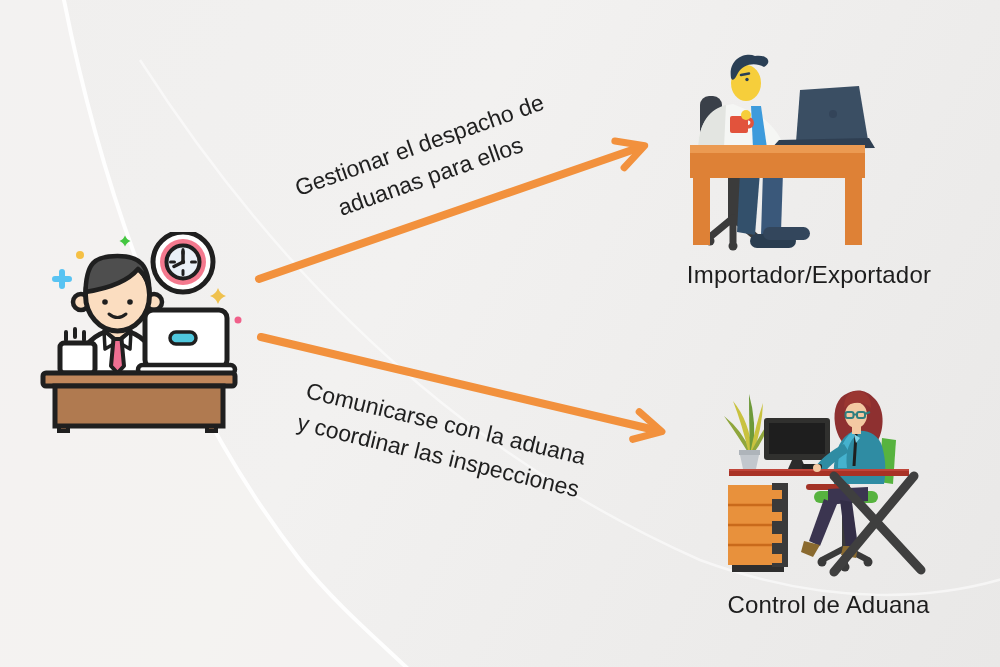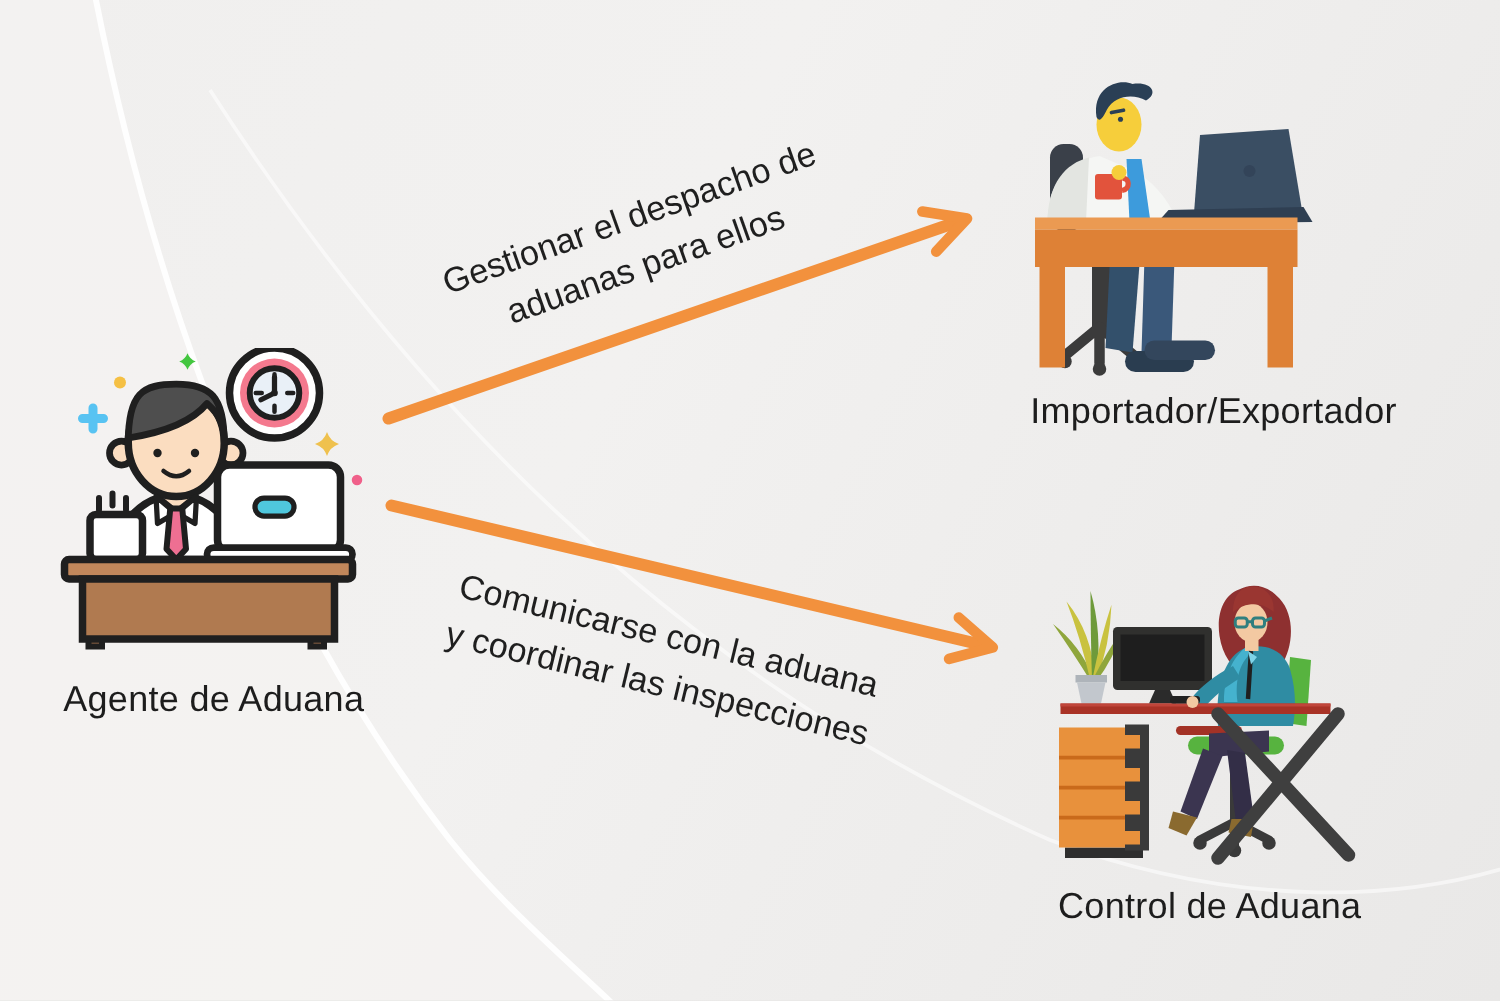--- a/index.html
+++ b/index.html
@@ -12,21 +12,21 @@
   .arrow-layer{position:absolute;inset:0;}
   .node{position:absolute;margin:0;display:flex;flex-direction:column;align-items:center;}
   .node svg{display:block;}
   .node figcaption{
     font-size:24px;color:#1d1d1d;white-space:nowrap;letter-spacing:.2px;text-align:center;
   }
   .node-agent{left:35px;top:232px;width:215px;}
   .node-agent figcaption{margin-top:16px;}
   .node-importer{left:683px;top:52px;width:195px;}
   .node-importer figcaption{margin-top:4px;transform:translateX(10px);margin-left:37px;}
-  .node-customs{left:694px;top:388px;width:225px;}
+  .node-customs{left:716px;top:388px;width:225px;}
   .node-customs figcaption{margin-top:13px;}
   .arrow-label{
     position:absolute;text-align:center;font-size:23px;line-height:33px;
     color:#1f1f1f;white-space:nowrap;
   }
   .arrow-label span{display:block;}
   .arrow-label-top{left:255px;top:128px;width:340px;transform:rotate(-19.5deg);}
   .arrow-label-bottom{left:262px;top:407px;width:360px;transform:rotate(13.5deg);}
 </style>
 </head>
@@ -104,21 +104,20 @@
         <rect x="25" y="111" width="35" height="30" rx="4" fill="#ffffff" stroke="#1f1f1f" stroke-width="5"></rect>
       </g>
 
       <g>
         <rect x="24" y="190" width="9" height="9" fill="#a9754e" stroke="#1f1f1f" stroke-width="4"></rect>
         <rect x="172" y="190" width="9" height="9" fill="#a9754e" stroke="#1f1f1f" stroke-width="4"></rect>
         <rect x="8" y="141" width="192" height="13" rx="3" fill="#c1875b" stroke="#1f1f1f" stroke-width="5"></rect>
         <rect x="20" y="154" width="168" height="40" fill="#b07a50" stroke="#1f1f1f" stroke-width="5"></rect>
       </g>
     </svg>
-    <figcaption>Agente de Aduana</figcaption>
   </figure>
 
   <figure class="node node-importer">
     <svg width="195" height="205" viewBox="0 0 195 205" role="img">
 
       <g>
         <rect x="17" y="44" width="22" height="58" rx="9" fill="#3a4049"></rect>
         <rect x="45" y="120" width="12" height="50" fill="#3b3b3b"></rect>
         <path d="M50,166 L27,185 M50,166 L50,190 M50,166 L73,185" stroke="#3b3b3b" stroke-width="7" stroke-linecap="round"></path>
         <circle cx="27" cy="189" r="4.5" fill="#3b3b3b"></circle>

